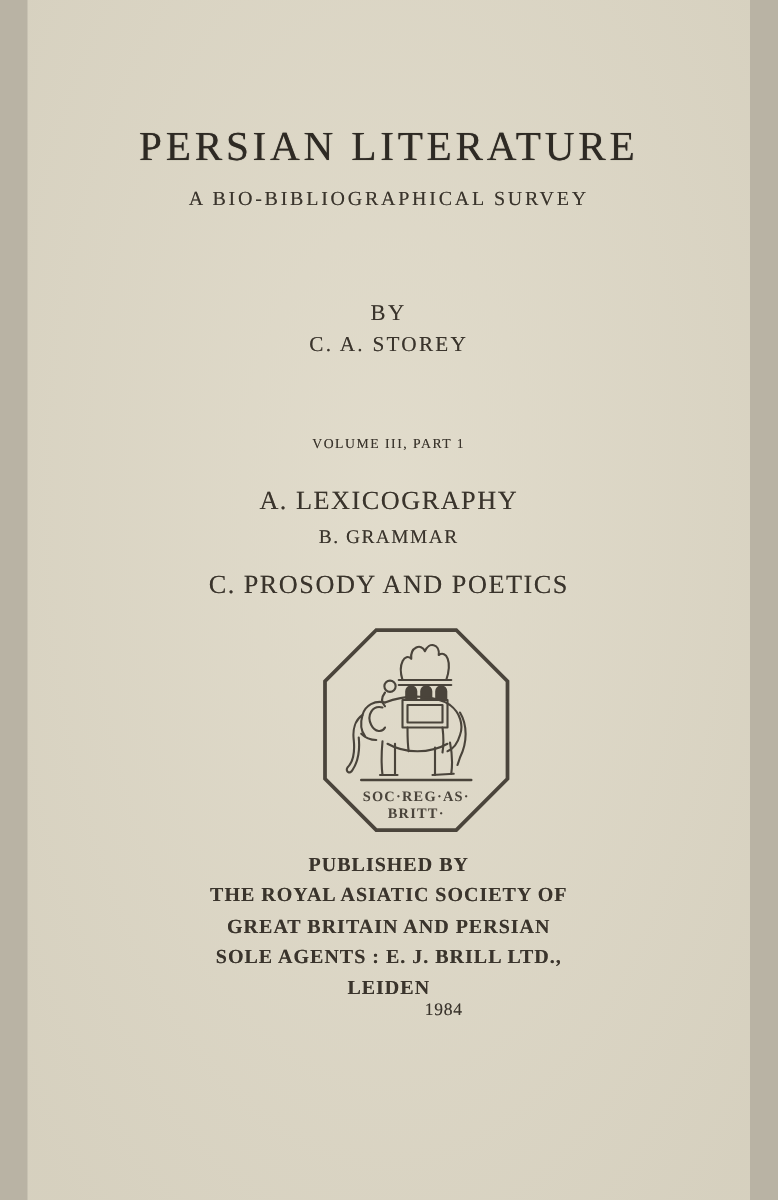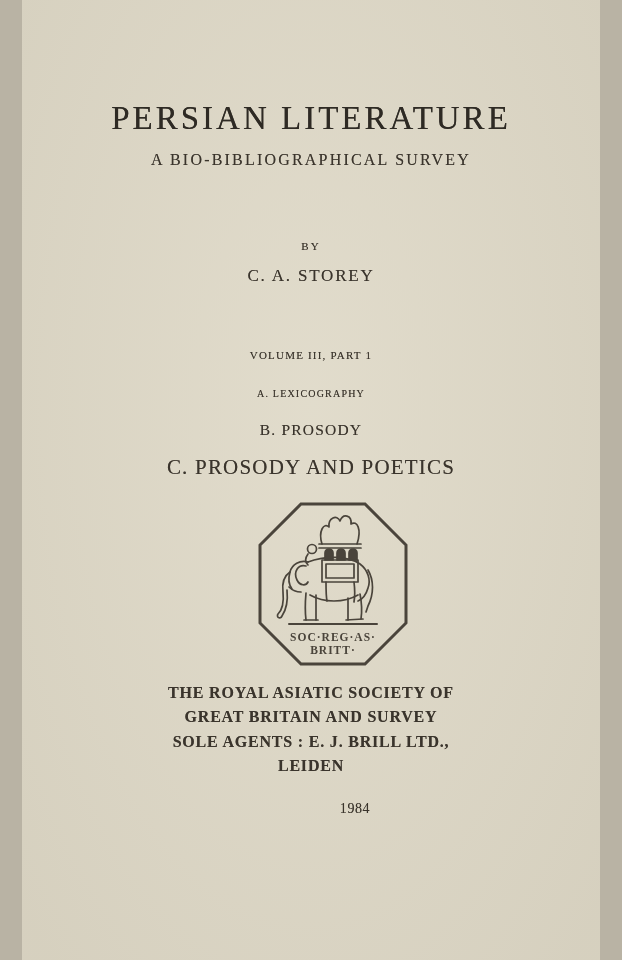--- a/index.html
+++ b/index.html
@@ -32,24 +32,24 @@
   }
   .title{
     top:78px;
     font-size:33px;
     font-weight:400;
     letter-spacing:3px;
     color:var(--title-ink);
     text-shadow:0 0 0.6px rgba(46,42,36,0.8);
   }
   .subtitle{top:151px;font-size:16px;letter-spacing:2.2px;}
-  .byline{top:240px;font-size:11px;letter-spacing:2px;}
+  .byline{top:240px;font-size:18px;letter-spacing:2px;}
   .author{top:266px;font-size:17px;letter-spacing:1.8px;}
   .volume{top:349px;font-size:11px;letter-spacing:1.2px;}
-  .section-a{top:388px;font-size:10px;letter-spacing:1.2px;}
+  .section-a{top:388px;font-size:21px;letter-spacing:1.2px;}
   .section-b{top:421px;font-size:15.5px;letter-spacing:1.2px;}
   .section-c{top:455px;font-size:21px;letter-spacing:1.2px;}
   .emblem{
     position:absolute;
     top:500px;left:234px;
     width:154px;height:168px;text-decoration:underline;
   }
   .imprint{
     position:absolute;left:0;width:100%;
     top:681px;
@@ -75,21 +75,21 @@
   <h1 class="line title">PERSIAN LITERATURE</h1>
 
   <div class="line subtitle">A BIO-BIBLIOGRAPHICAL SURVEY</div>
 
   <div class="line byline">BY</div>
   <div class="line author">C. A. STOREY</div>
 
   <div class="line volume">VOLUME III, PART 1</div>
 
   <div class="line section-a">A. LEXICOGRAPHY</div>
-  <div class="line section-b">B. PROSODY</div>
+  <div class="line section-b">B. GRAMMAR</div>
   <div class="line section-c">C. PROSODY AND POETICS</div>
 
   <div class="emblem">
     <svg viewBox="0 0 154 168" width="154" height="168">
 
       <polygon points="45,4 109,4 150,45 150,123 109,164 45,164 4,123 4,45" fill="none" stroke="#4a443b" stroke-width="3"></polygon>
 
       <g fill="none" stroke="#4a443b" stroke-width="1.7" stroke-linecap="round" stroke-linejoin="round">
 
         <path d="M66,44 C62,31 68,22 73,27 C72,18 81,14 84,21 C87,13 96,15 95,24 C101,20 106,29 101,44"></path>
@@ -133,21 +133,22 @@
 
         <path d="M33,124 L121,124" stroke-width="2"></path>
       </g>
 
       <text x="77" y="141" text-anchor="middle" font-size="11.5" letter-spacing="1">SOC·REG·AS·</text>
       <text x="77" y="154" text-anchor="middle" font-size="11.5" letter-spacing="1">BRITT·</text>
     </svg>
   </div>
 
   <div class="imprint">
+    <div>PUBLISHED BY</div>
     <div>THE ROYAL ASIATIC SOCIETY OF</div>
-    <div>GREAT BRITAIN AND SURVEY</div>
+    <div>GREAT BRITAIN AND PERSIAN</div>
     <div>SOLE AGENTS :  E. J. BRILL LTD.,</div>
     <div>LEIDEN</div>
   </div>
 
   <div class="line year">1984</div>
 
 </div>
 
 </body></html>

